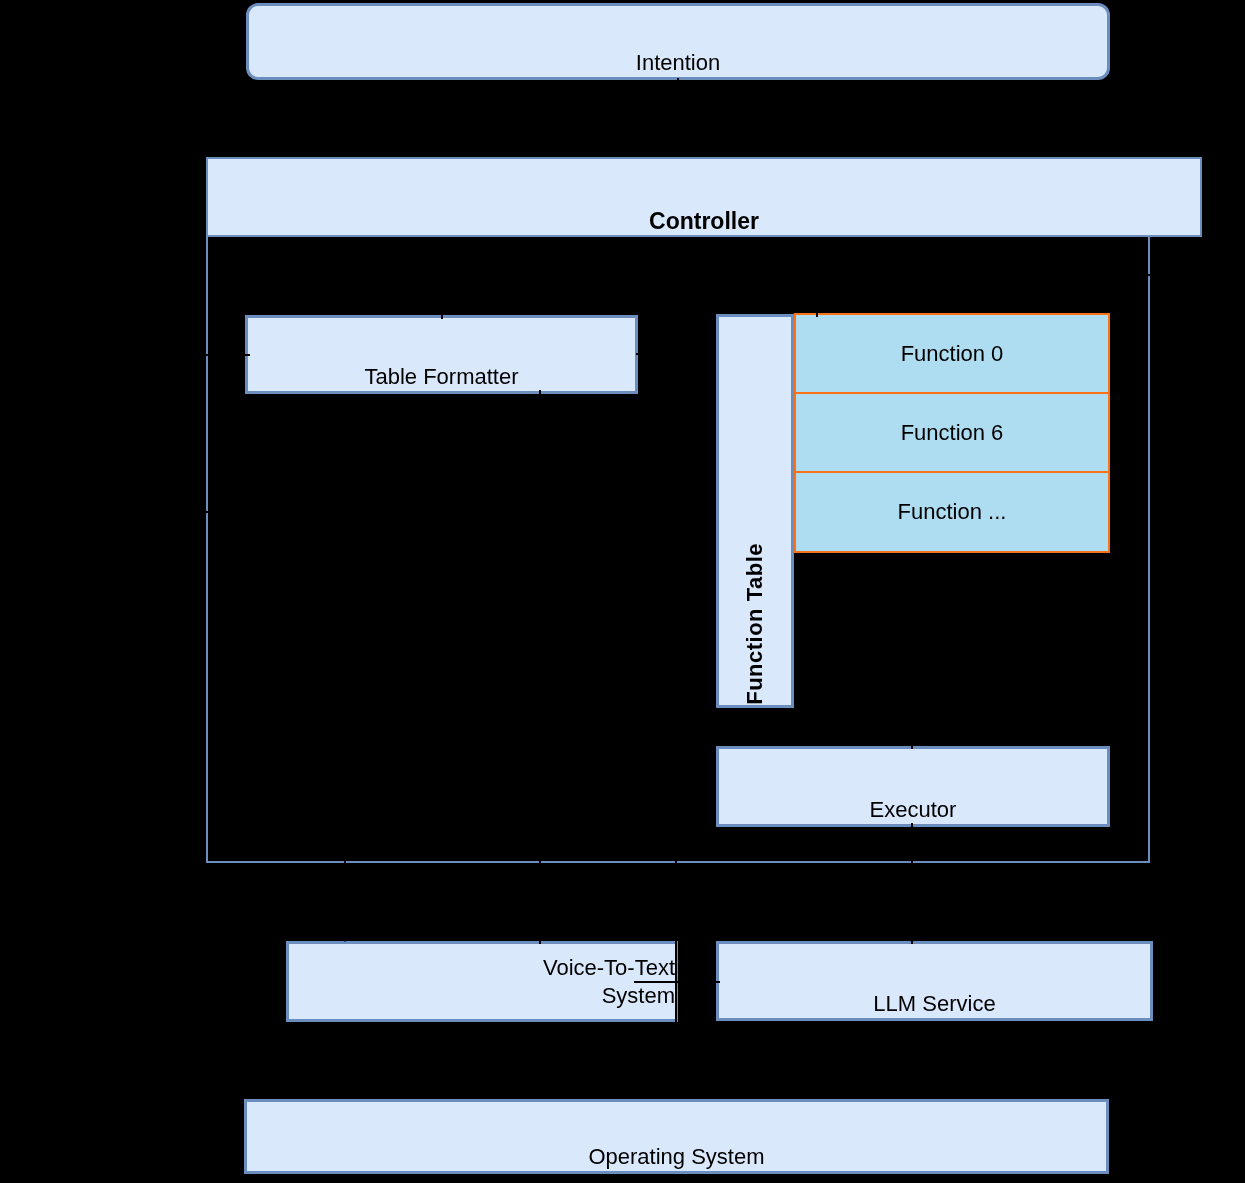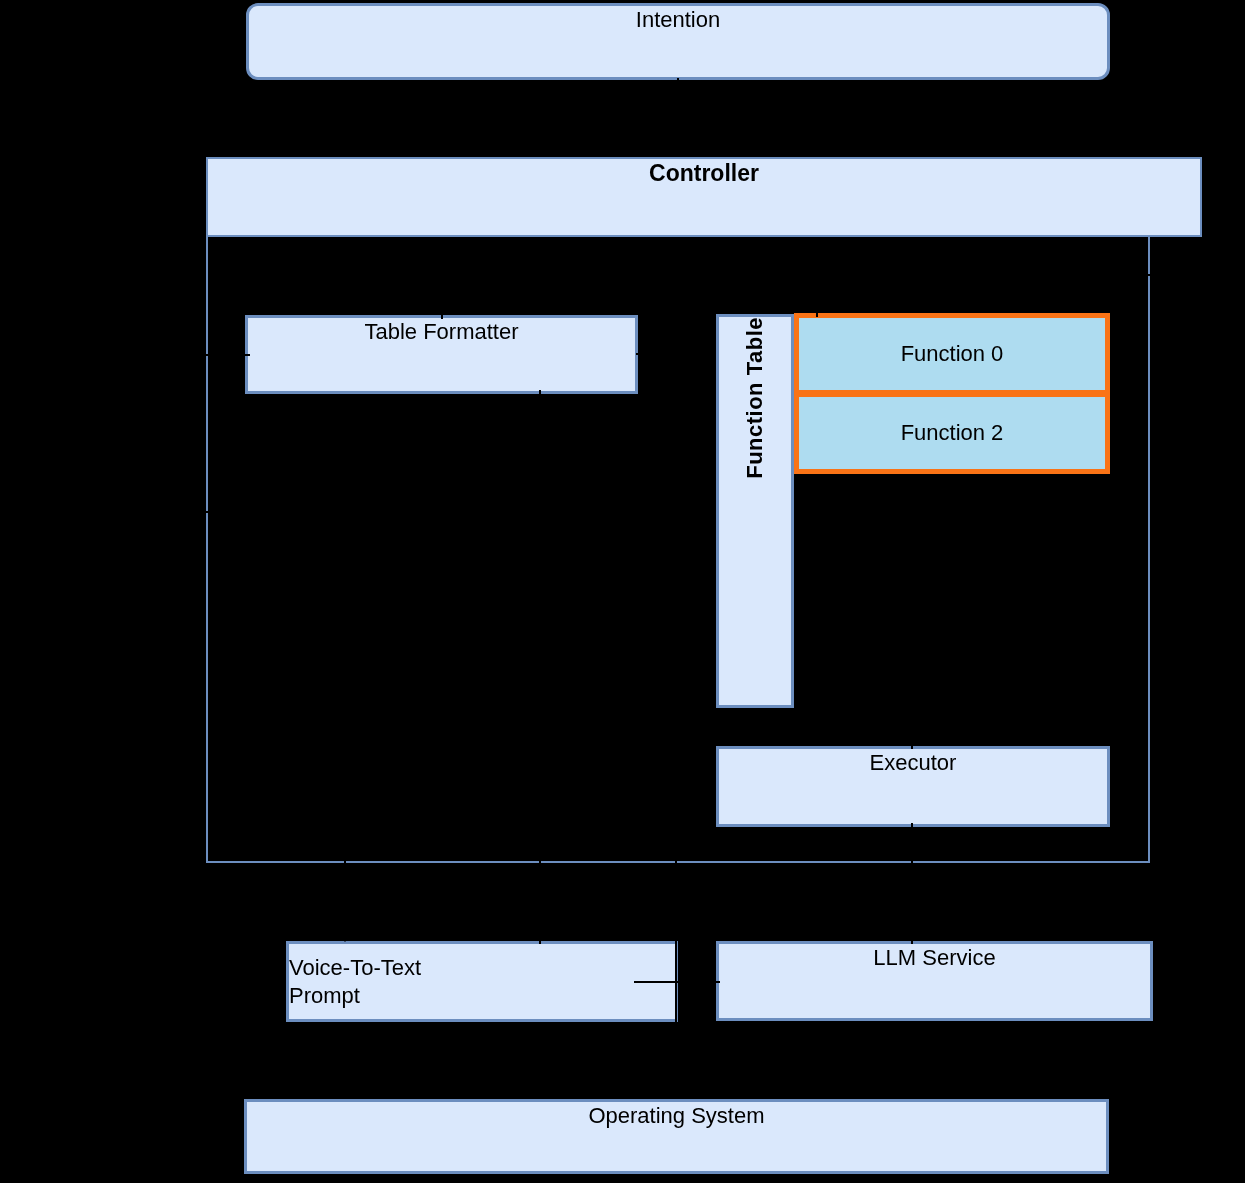--- a/index.html
+++ b/index.html
@@ -2,32 +2,32 @@
 <html><head>
 <meta charset="utf-8">
 <style>
   html,body{margin:0;padding:0;background:#000;}
   #canvas{
     position:relative;width:1245px;height:1183px;background:#000;overflow:hidden;
     font-family:"Liberation Sans", sans-serif;color:#000;
   }
   .node{
     position:absolute;box-sizing:border-box;background:#dae8fc;border:3px solid #6c8ebf;
-    display:flex;align-items:flex-start;justify-content:center;text-align:center;
+    display:flex;align-items:flex-end;justify-content:center;text-align:center;
     font-size:22px;line-height:28px;z-index:2;
   }
   .rounded{border-radius:12px;}
   .container-box{
     position:absolute;box-sizing:border-box;border:2px solid #6c8ebf;background:transparent;z-index:1;
   }
   .header{font-weight:bold;font-size:23px;}
   .ft-rows{position:absolute;z-index:2;}
   .ft-row{
     box-sizing:border-box;width:316px;height:82px;margin-top:-3px;
-    background:#aedcf0;border:5px solid #f97316;
+    background:#aedcf0;border:2px solid #f97316;
     display:flex;align-items:center;justify-content:center;font-size:22px;
   }
   .ft-row:first-child{margin-top:0;}
   .vlabel{
     writing-mode:vertical-rl;transform:rotate(180deg);
     font-weight:bold;font-size:22px;letter-spacing:0.5px;
   }
   .connector{position:absolute;background:#000;z-index:5;}
   .arrowhead-down{
     position:absolute;width:0;height:0;z-index:5;
@@ -55,31 +55,34 @@
 
   <div class="node" style="left:716px;top:314px;width:78px;height:394px;">
     <span class="vlabel">Function Table</span>
   </div>
 
   <div class="ft-rows" style="left:794px;top:313px;">
     <div class="ft-row">
       <span>Function 0</span>
     </div>
     <div class="ft-row">
-      <span>Function 2</span>
+      <span>Function 6</span>
+    </div>
+    <div class="ft-row">
+      <span>Function ...</span>
     </div>
   </div>
 
   <div class="node" style="left:716px;top:746px;width:394px;height:81px;">
     <span>Executor</span>
   </div>
 
   <div class="node" style="left:246px;top:941px;width:392px;height:81px;flex-direction:column;margin-left:40px;">
     <span>Voice-To-Text</span>
-    <span>Prompt</span>
+    <span>System</span>
   </div>
 
   <div class="node" style="left:716px;top:941px;width:437px;height:80px;">
     <span>LLM Service</span>
   </div>
 
   <div class="node" style="left:244px;top:1099px;width:865px;height:75px;">
     <span>Operating System</span>
   </div>
 

